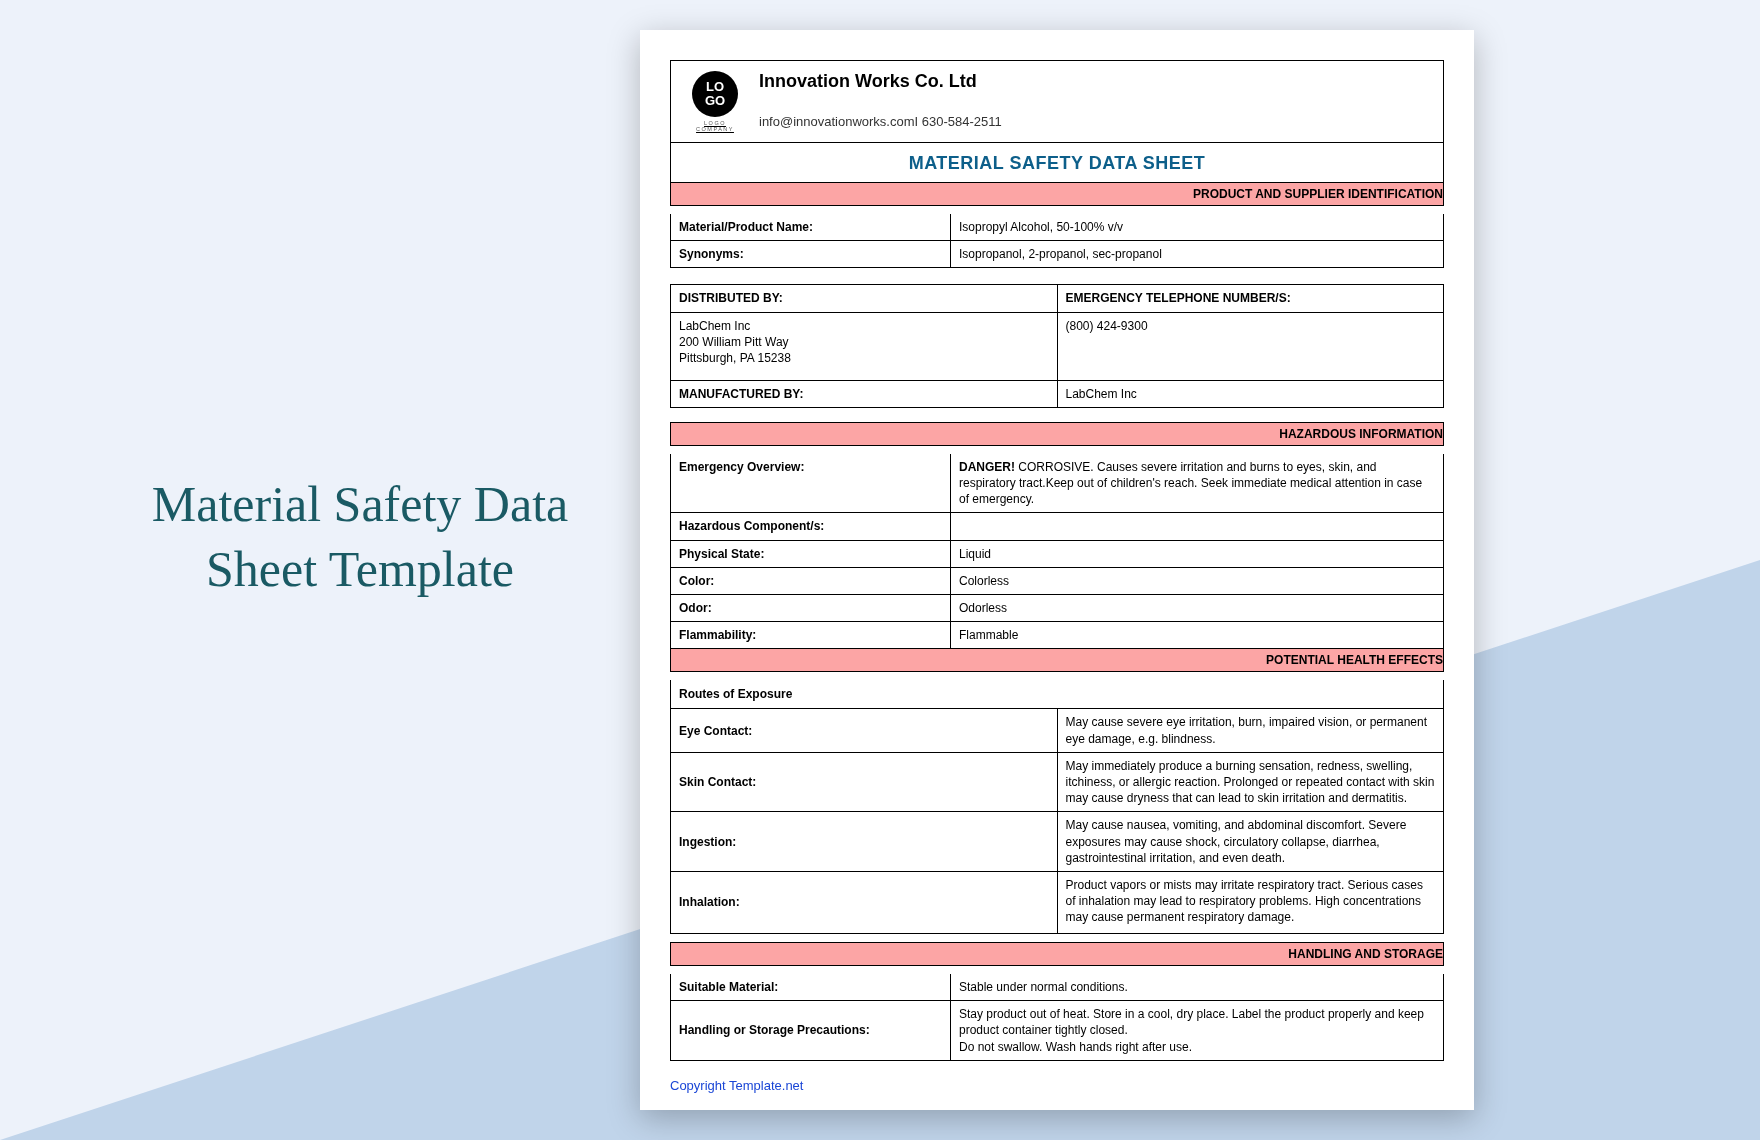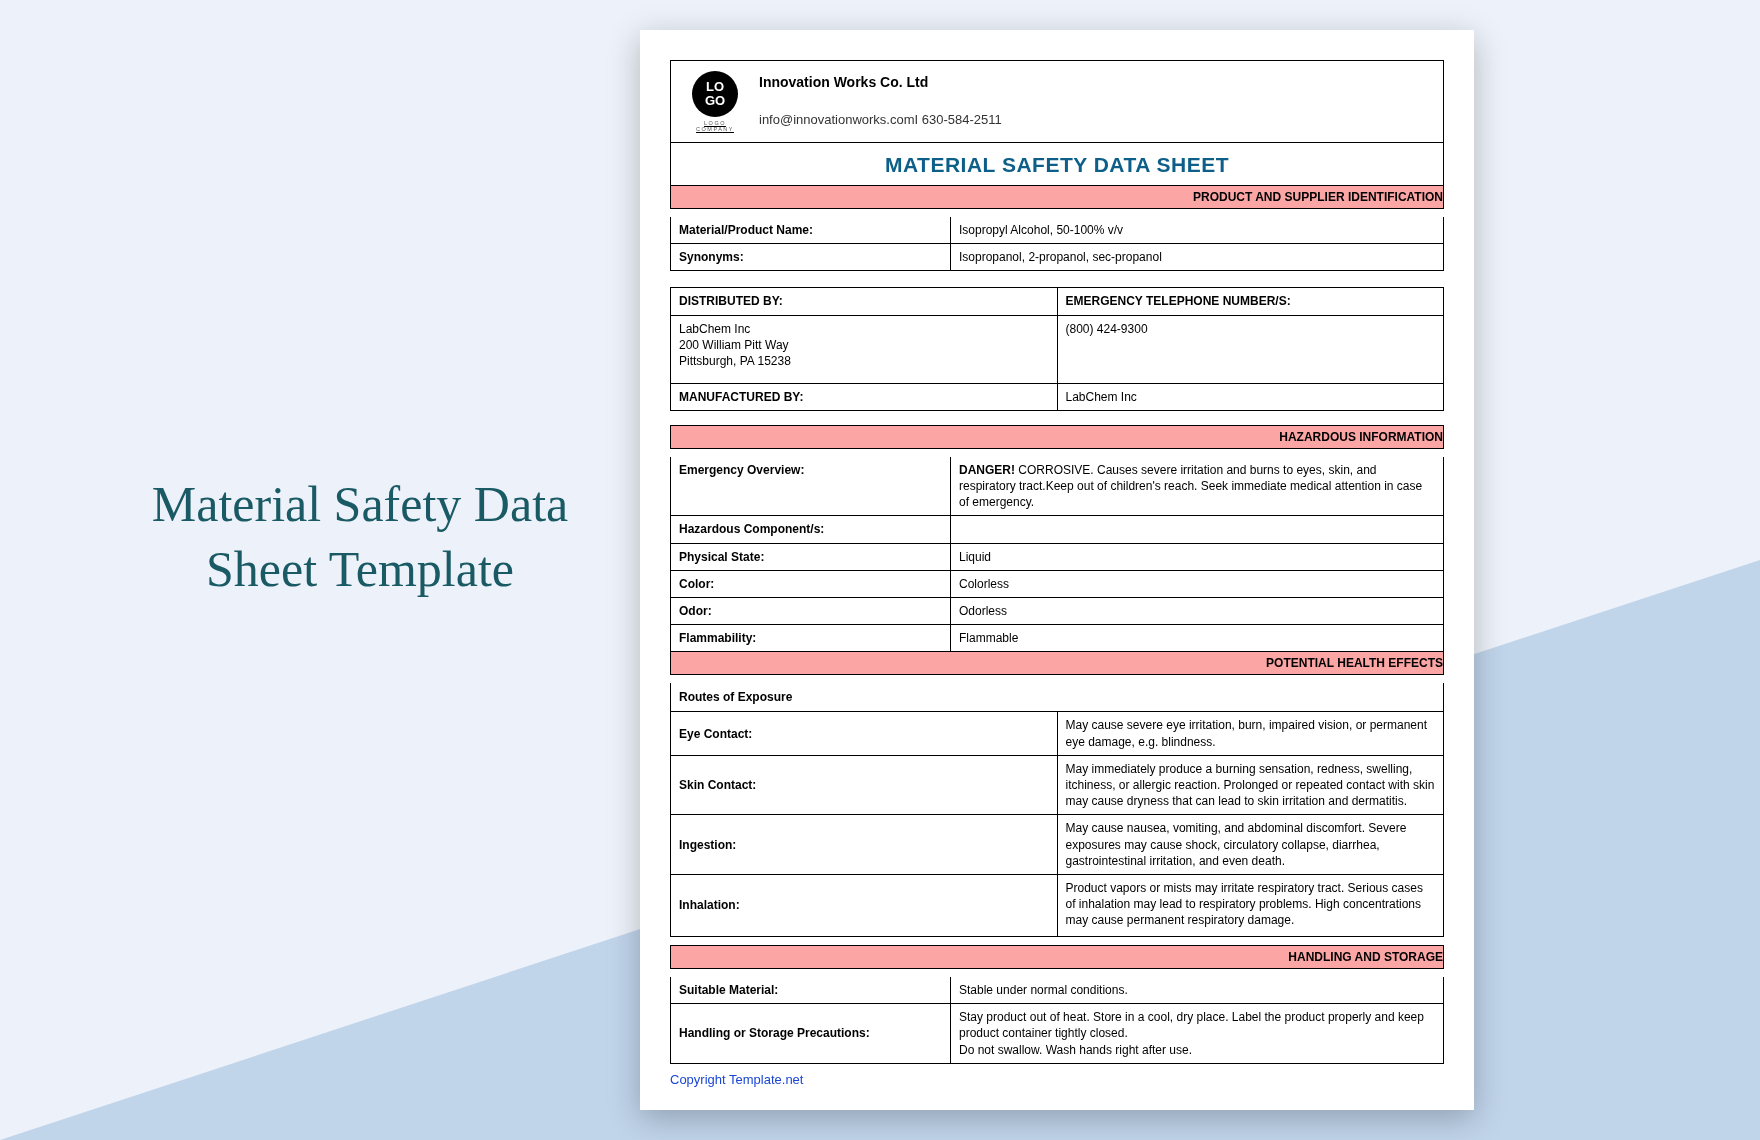--- a/index.html
+++ b/index.html
@@ -62,30 +62,30 @@
     font-size: 13px;
     line-height: 1.05;
     margin: 0 auto 3px auto;
   }
   .logo-sub {
     font-size: 5.5px;
     letter-spacing: 1.5px;
     color: #555;
   }
   .company-info { flex: 1; }
-  .company-name { font-size: 14px; font-weight: bold; margin-bottom: 20px; }
+  .company-name { font-size: 18px; font-weight: bold; margin-bottom: 20px; }
   .company-line { font-size: 13px; color: #333; line-height: 1.5; }
   .doc-title-row {
     border: 1px solid #000;
     border-top: none;
     text-align: center;
     padding: 10px 0 8px 0;
   }
   .doc-title {
-    font-size: 21px;
+    font-size: 18px;
     font-weight: bold;
     color: #0d5f8a;
     letter-spacing: 0.5px;
   }
   .section-header {
     background: #fca5a5;
     border: 1px solid #000;
     border-top: none;
     text-align: right;
     font-size: 12px;
@@ -109,21 +109,21 @@
   table.grid td.label { font-weight: bold; width: 280px; }
   table.grid td.half-label { font-weight: bold; width: 50%; }
   .gap-row { height: 14px; }
   .gap-row-small { height: 8px; }
   .section-header.newtop { border-top: 1px solid #000; padding-left: 8px; }
   .full-border-row td { border-top: 1px solid #000 !important; }
   .bold { font-weight: bold; }
   .copyright {
     color: #1a46d6;
     font-size: 13px;
-    margin-top: 8px;
+    margin-top: 17px;
     display: inline-block;
   }
 </style>
 </head>
 <body>
 
 <div class="triangle"></div>
 
 <div class="page-title">
   <span>Material Safety Data</span><br>

